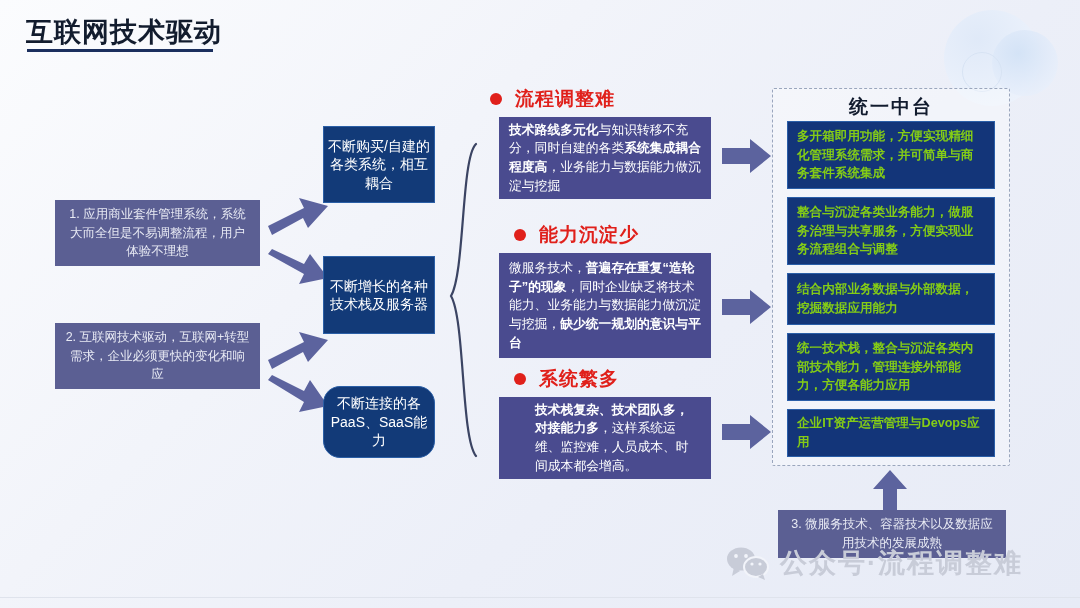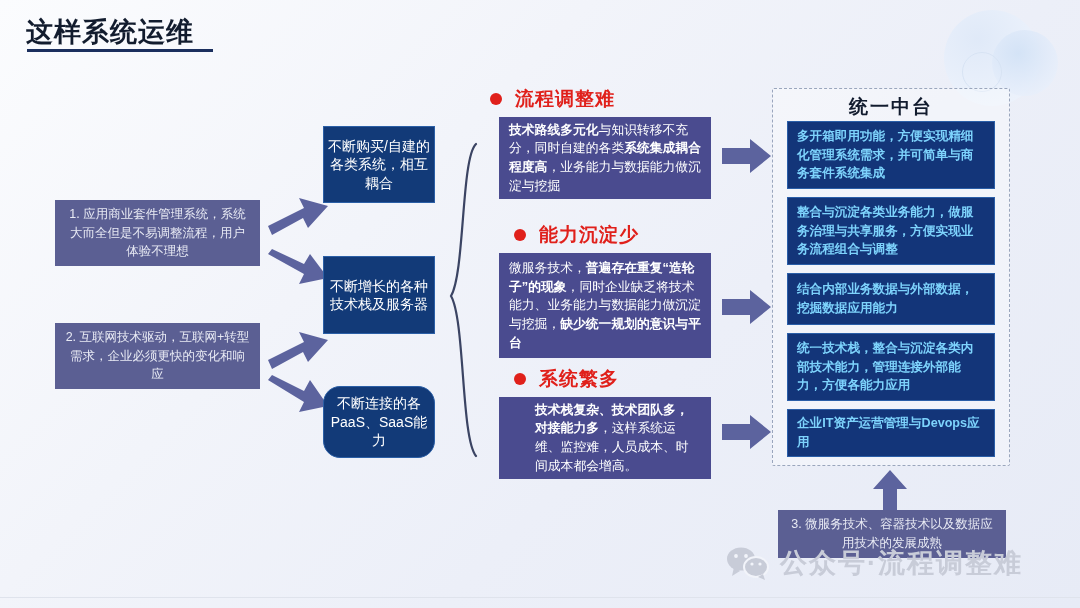--- a/index.html
+++ b/index.html
@@ -78,21 +78,21 @@
     color: #fff;
     font-size: 12.8px;
     text-align: left;
     justify-content: flex-start;
     padding: 7px 10px;
     line-height: 1.46;
   }
   .box-indigo b { font-weight: bold; color: #ffffff; }
   .box-deep {
     background: #133579;
-    color: #7dd3fc;
+    color: #84cc16;
     font-size: 12.6px;
     font-weight: bold;
     text-align: left;
     justify-content: flex-start;
     padding: 14px 9px;
     line-height: 1.5;
     border: 1px solid #2a5ea8;
   }
 
   
@@ -144,21 +144,21 @@
 </style>
 </head>
 <body>
 
 <div id="slide">
 
   <div class="deco-circle" id="deco1"></div>
   <div class="deco-circle" id="deco2"></div>
   <div class="deco-circle" id="deco3"></div>
 
-  <div id="title">这样系统运维</div>
+  <div id="title">互联网技术驱动</div>
   <div id="title-rule"></div>
 
   <div class="box box-purple" style="left:55px; top:200px; width:205px; height:66px;">
     <span>1. 应用商业套件管理系统，系统大而全但是不易调整流程，用户体验不理想</span>
   </div>
   <div class="box box-purple" style="left:55px; top:323px; width:205px; height:66px;">
     <span>2. 互联网技术驱动，互联网+转型需求，企业必须更快的变化和响应</span>
   </div>
 
   <svg class="arrow" style="left:268px; top:196px;" width="62" height="40" viewBox="0 0 62 40">

